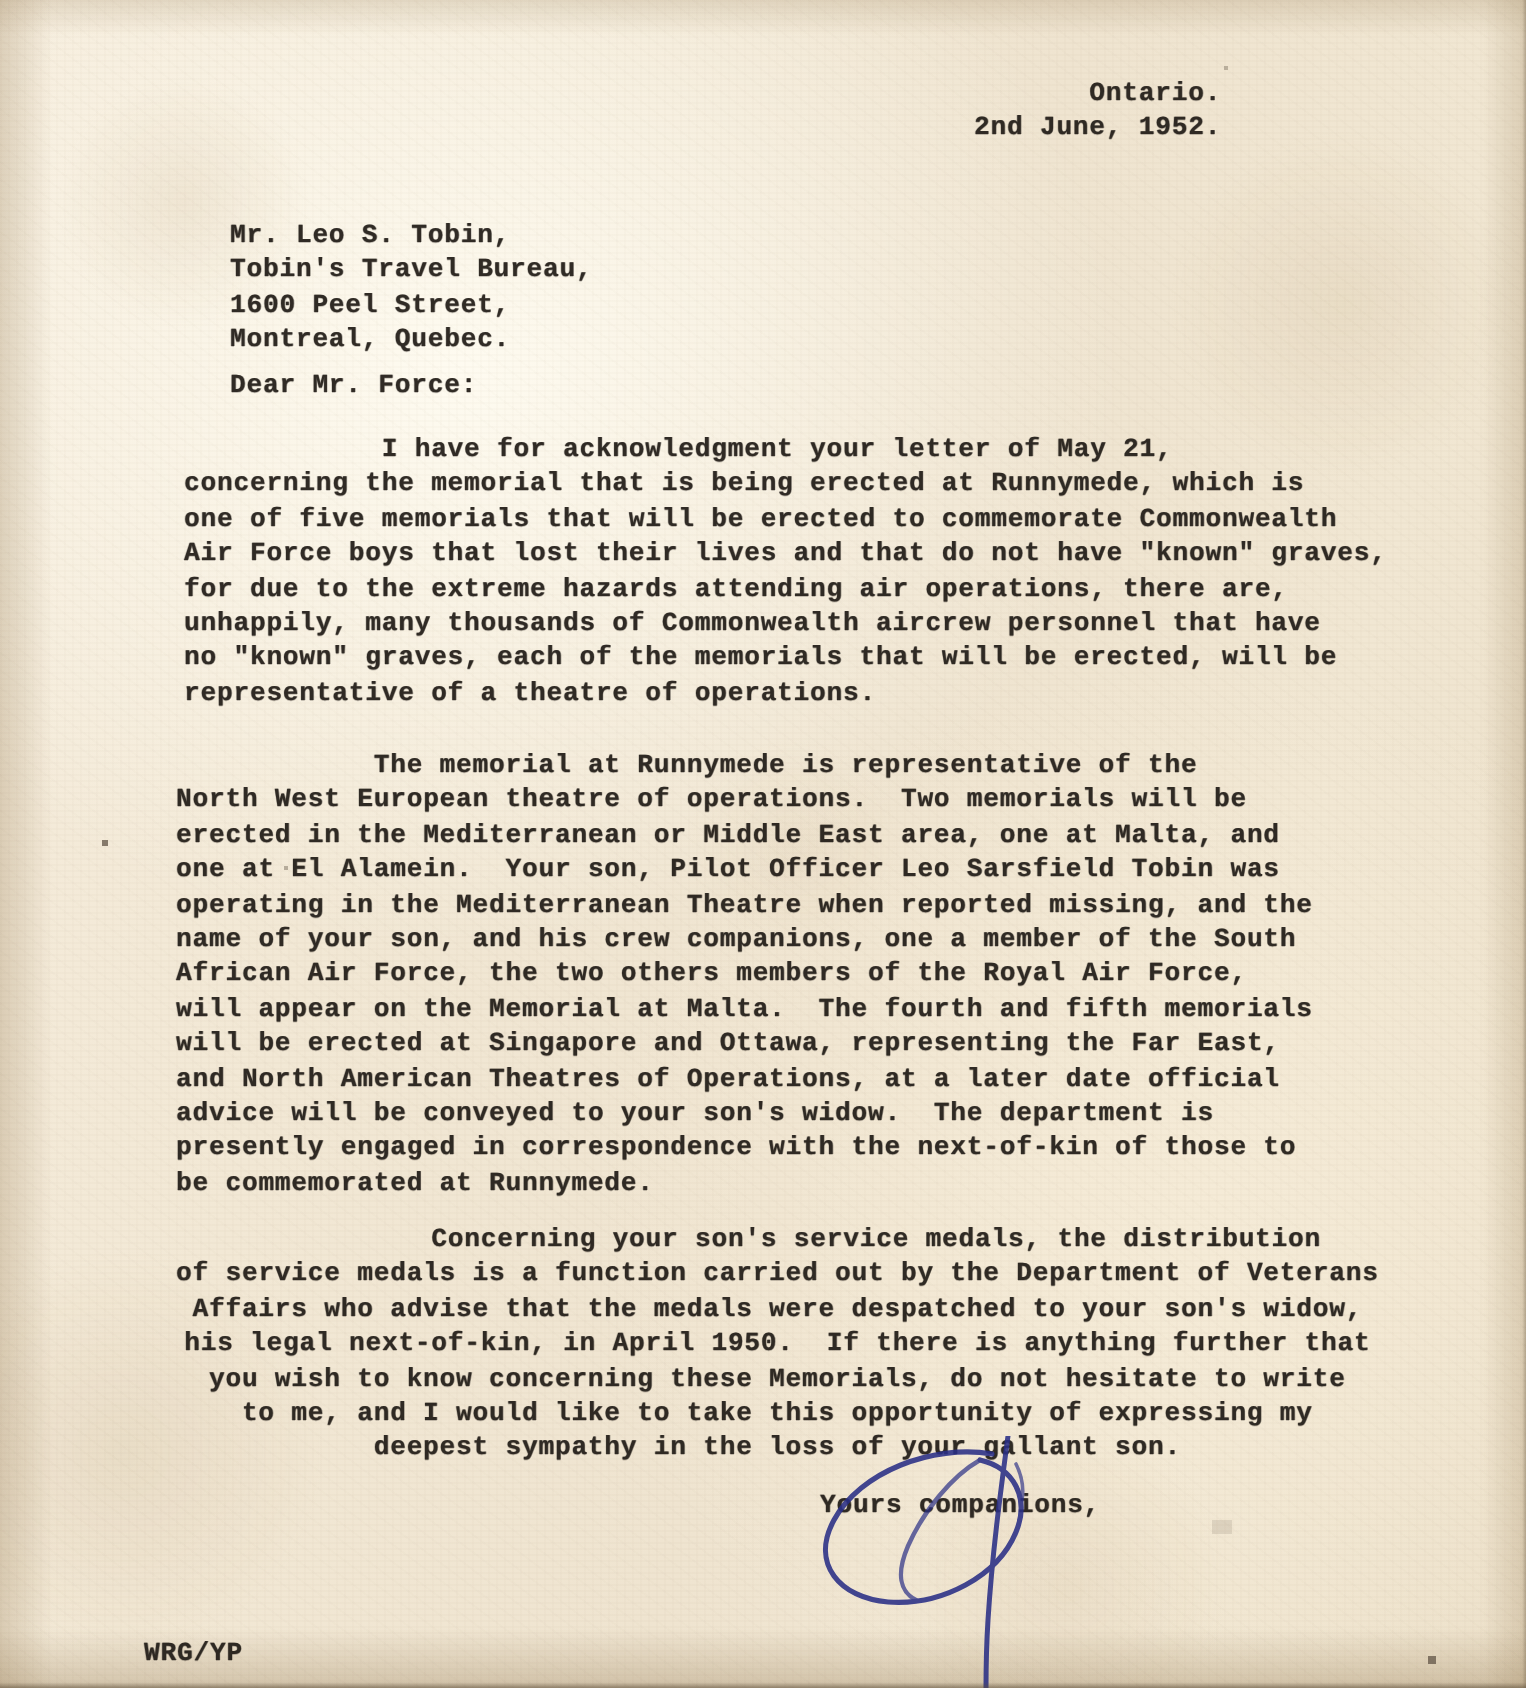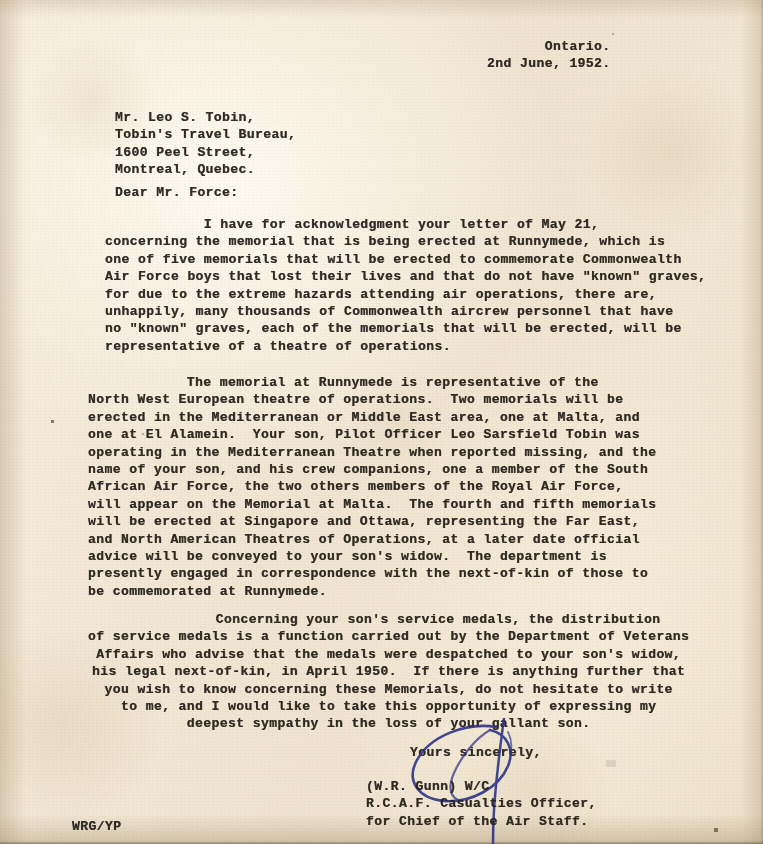--- a/index.html
+++ b/index.html
@@ -77,21 +77,21 @@
     text-shadow:
        0.35px 0 0 rgba(33,28,23,0.42),
       -0.35px 0 0 rgba(33,28,23,0.24),
        0 0.35px 0 rgba(33,28,23,0.26);
     opacity: .93;
   }
 
   #heading   { left: 487px; top: 38px;  }
   #address   { left: 115px; top: 109px; }
   #salutation{ left: 115px; top: 184px; }
-  #para1     { left: 105px;  top: 216px; }
+  #para1     { left: 92px;  top: 216px; }
   #para2     { left: 88px;  top: 374px; }
   #para3     { left: 88px;  top: 611px; text-align: center; }
   #closing   { left: 410px; top: 744px; }
   #signblock { left: 366px; top: 778px; }
   #reference { left: 72px;  top: 818px; }
 
   #heading   { text-align: right; }
 
   
   #signature-ink {
@@ -171,42 +171,39 @@
 be commemorated at Runnymede.</div>
 
   <div class="typed" id="para3">            Concerning your son's service medals, the distribution
 of service medals is a function carried out by the Department of Veterans
 Affairs who advise that the medals were despatched to your son's widow,
 his legal next-of-kin, in April 1950.  If there is anything further that
 you wish to know concerning these Memorials, do not hesitate to write
 to me, and I would like to take this opportunity of expressing my
 deepest sympathy in the loss of your gallant son.</div>
 
-  <div class="typed" id="closing">Yours sincerely,</div>
+  <div class="typed" id="closing">Yours companions,</div>
 
   <svg id="signature-ink" viewBox="0 0 180 126">
     <g fill="none" stroke="#2a2f86" stroke-linecap="round" stroke-linejoin="round" opacity="0.88">
 
       <path d="M 104 9
                C 74 4, 38 18, 25 42
                C 13 64, 28 81, 52 83
                C 79 85, 107 70, 116 48
                C 123 31, 115 16, 98 12" stroke-width="2.6"></path>
 
       <path d="M 98 12 C 84 20, 70 37, 62 55 C 56 69, 58 78, 66 82" stroke-width="2.2" opacity="0.8"></path>
 
       <path d="M 112 0 C 108 30, 104 60, 102 92 C 101 108, 101 118, 101 126" stroke-width="2.5"></path>
 
       <path d="M 116 14 C 119 20, 120 26, 119 32" stroke-width="1.8" opacity="0.75"></path>
     </g>
   </svg>
 
-  <div class="typed" id="signblock">(W.R. Gunn) W/C
-R.C.A.F. Casualties Officer,
-for Chief of the Air Staff.</div>
 
   <div class="typed" id="reference">WRG/YP</div>
 
   <span class="speck" style="left:51px; top:420px; width:3px; height:3px;"></span>
   <span class="speck" style="left:142px; top:433px; width:2px; height:2px; opacity:.4;"></span>
   <span class="speck" style="left:714px; top:828px; width:4px; height:4px;"></span>
   <span class="speck" style="left:606px; top:760px; width:10px; height:7px; opacity:.14;"></span>
   <span class="speck" style="left:612px; top:33px; width:2px; height:2px; opacity:.35;"></span>
 
   <div class="scan-edge-bottom"></div>

